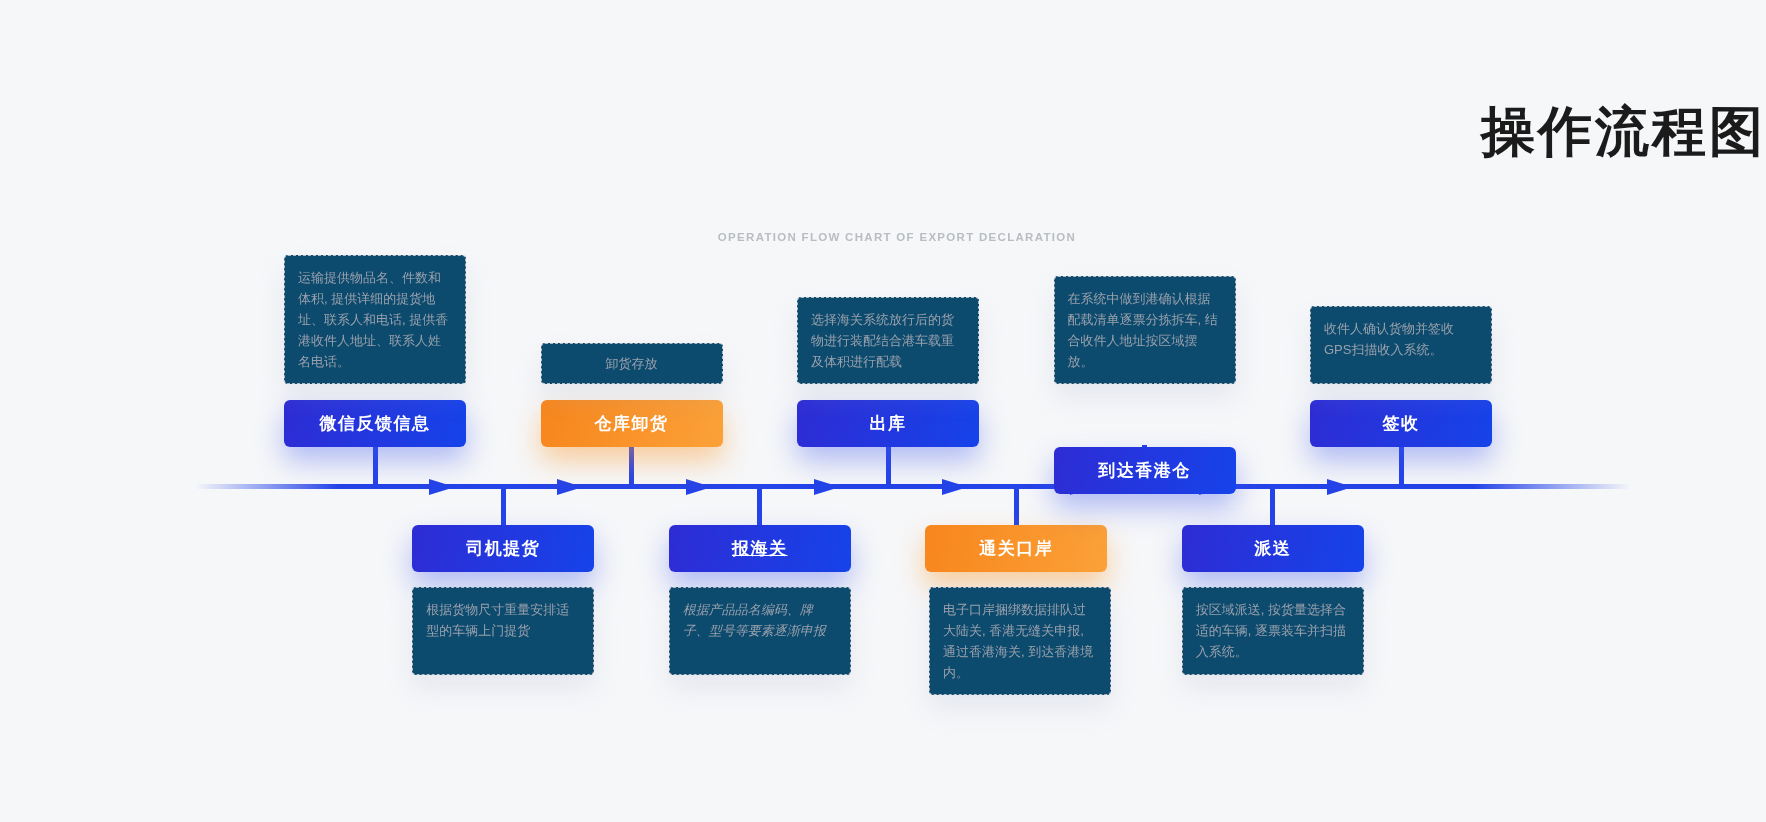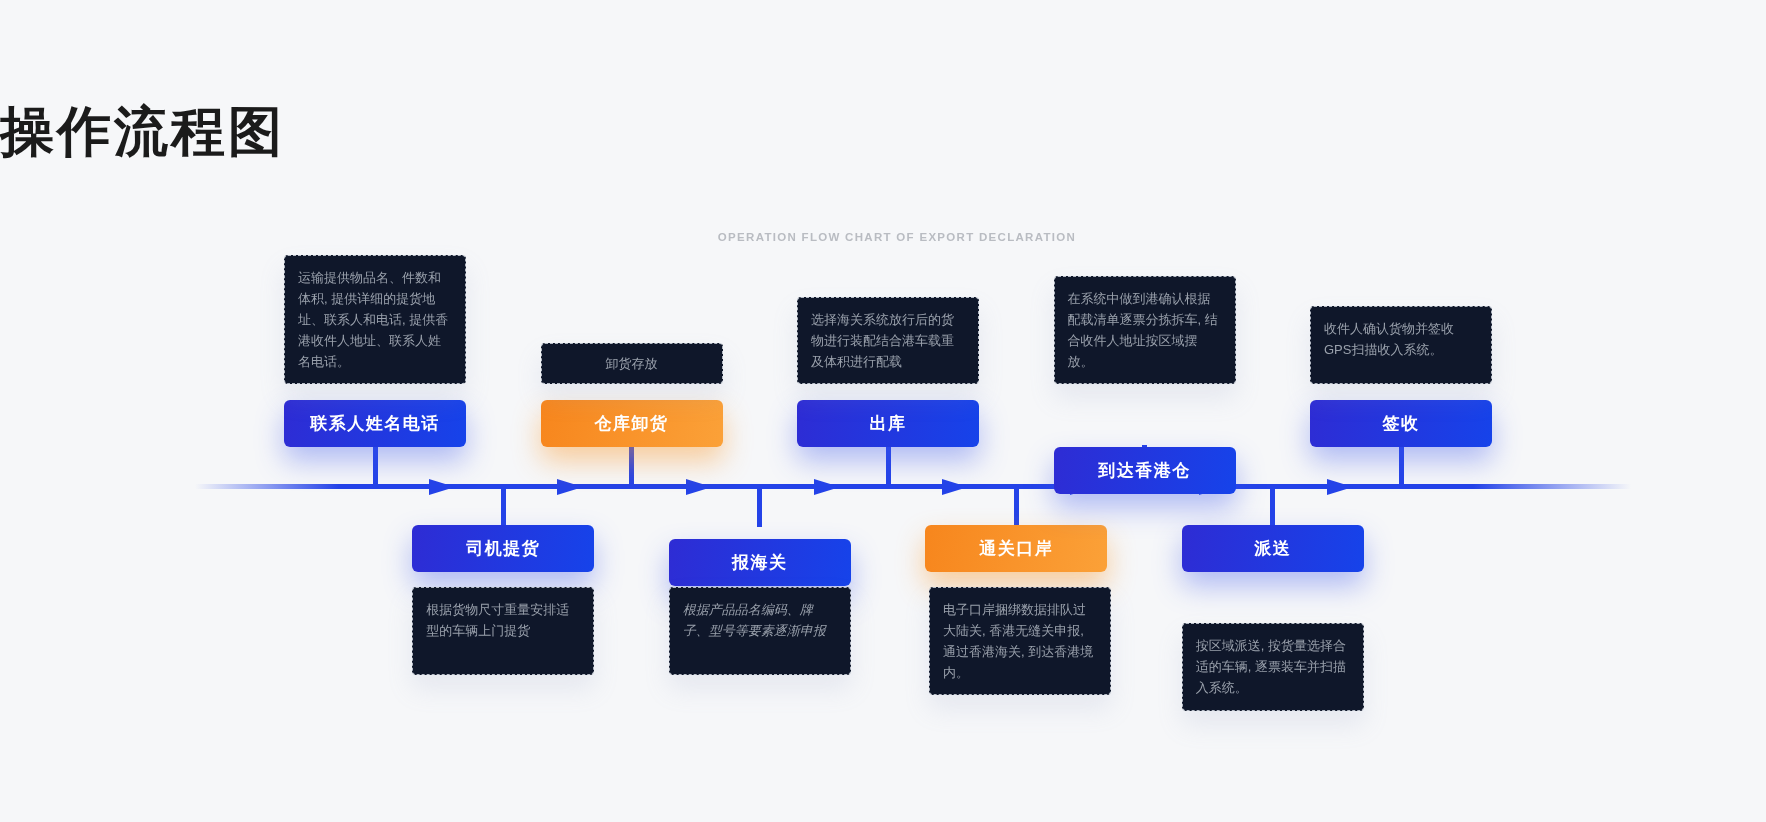--- a/index.html
+++ b/index.html
@@ -8,21 +8,21 @@
     background:#f6f7f9;
   }
   #canvas {
     position:relative;
     width:1766px; height:822px;
     background:#f6f7f9;
     overflow:hidden;
   }
   .title {
     position:absolute; top:96px; left:0; width:100%;
-    text-align:left; font-size:54px; font-weight:900;
+    text-align:right; font-size:54px; font-weight:900;
     color:#1b1b1b; letter-spacing:3px;
   }
   .subtitle {
     position:absolute; top:183px; left:0; width:100%;
     text-align:center; font-size:25px; font-weight:800;
     color:#141414; letter-spacing:1px;
   }
   .subtitle-en {
     position:absolute; top:231px; left:0; width:100%;
     text-align:center; font-size:11.5px; font-weight:700;
@@ -47,21 +47,21 @@
   .node.blue {
     background:linear-gradient(100deg,#2e2cd4 0%,#1643ea 100%);
     box-shadow:0 14px 28px rgba(62,90,236,0.38);
   }
   .node.orange {
     background:linear-gradient(100deg,#f7861d 0%,#fba138 100%);
     box-shadow:0 14px 28px rgba(250,153,45,0.45);
   }
   .desc {
     position:absolute; width:182px; box-sizing:border-box;
-    background:#0f172a;
+    background:#0c4a6e;
     border:1.6px dashed #b6bcc6; border-radius:4px;
     padding:11px 13px;
     font-size:13px; line-height:21px; color:#9aa1ac;
     box-shadow:0 14px 26px rgba(140,155,190,0.16);
   }
   .desc.top-side { bottom:438px; min-height:78px; }
   .desc.bottom-side { top:587px; min-height:88px; }
   .desc.compact { min-height:0; padding:9px 13px; text-align:center; }
 </style>
 </head>
@@ -76,48 +76,48 @@
       <div class="arrow" style="left: 557.375px;"></div>
       <div class="arrow" style="left: 685.625px;"></div>
       <div class="arrow" style="left: 813.875px;"></div>
       <div class="arrow" style="left: 942.125px;"></div>
       <div class="arrow" style="left: 1070.38px;"></div>
       <div class="arrow" style="left: 1198.62px;"></div>
       <div class="arrow" style="left: 1326.88px;"></div>
     </div>
   <div id="nodes">
   <div class="connector" style="left: 372.5px; top: 445px; height: 41px;"></div>
-  <div class="node blue" style="left: 284px; top: 400px;">联系人姓名电话</div>
+  <div class="node blue" style="left: 284px; top: 400px;">微信反馈信息</div>
   <div class="desc top-side" style="left: 284px;">运输提供物品名、件数和体积, 提供详细的提货地址、联系人和电话, 提供香港收件人地址、联系人姓名电话。</div>
 
   <div class="connector" style="left: 500.75px; top: 486px; height: 41px;"></div>
   <div class="node blue" style="left: 412.25px; top: 525px;">司机提货</div>
   <div class="desc bottom-side" style="left: 412.25px;">根据货物尺寸重量安排适型的车辆上门提货</div>
 
   <div class="connector" style="left: 629px; top: 445px; height: 41px;"></div>
   <div class="node orange" style="left: 540.5px; top: 400px;">仓库卸货</div>
   <div class="desc top-side compact" style="left: 540.5px;">卸货存放</div>
 
   <div class="connector" style="left: 757.25px; top: 486px; height: 41px;"></div>
-  <div class="node blue" style="left: 668.75px; top: 539px;">报海关</div>
+  <div class="node blue" style="left: 668.75px; top: 525px; text-decoration: underline;">报海关</div>
   <div class="desc bottom-side" style="left: 668.75px; font-style: italic;">根据产品品名编码、牌子、型号等要素逐渐申报</div>
 
   <div class="connector" style="left: 885.5px; top: 445px; height: 41px;"></div>
   <div class="node blue" style="left: 797px; top: 400px;">出库</div>
   <div class="desc top-side" style="left: 797px;">选择海关系统放行后的货物进行装配结合港车载重及体积进行配载</div>
 
   <div class="connector" style="left: 1013.75px; top: 486px; height: 41px;"></div>
   <div class="node orange" style="left: 925.25px; top: 525px;">通关口岸</div>
   <div class="desc bottom-side" style="left: 929px;">电子口岸捆绑数据排队过大陆关, 香港无缝关申报, 通过香港海关, 到达香港境内。</div>
 
   <div class="connector" style="left: 1142px; top: 445px; height: 41px;"></div>
   <div class="node blue" style="left: 1053.5px; top: 400px; margin-top: 47px;">到达香港仓</div>
   <div class="desc top-side" style="left: 1053.5px;">在系统中做到港确认根据配载清单逐票分拣拆车, 结合收件人地址按区域摆放。</div>
 
   <div class="connector" style="left: 1270.25px; top: 486px; height: 41px;"></div>
   <div class="node blue" style="left: 1181.75px; top: 525px;">派送</div>
-  <div class="desc bottom-side" style="left: 1181.75px; margin-top: 36px;">按区域派送, 按货量选择合适的车辆, 逐票装车并扫描入系统。</div>
+  <div class="desc bottom-side" style="left: 1181.75px;">按区域派送, 按货量选择合适的车辆, 逐票装车并扫描入系统。</div>
 
   <div class="connector" style="left: 1398.5px; top: 445px; height: 41px;"></div>
   <div class="node blue" style="left: 1310px; top: 400px;">签收</div>
   <div class="desc top-side" style="left: 1310px;">收件人确认货物并签收GPS扫描收入系统。</div>
 </div>
 </div>
 
 </body></html>

